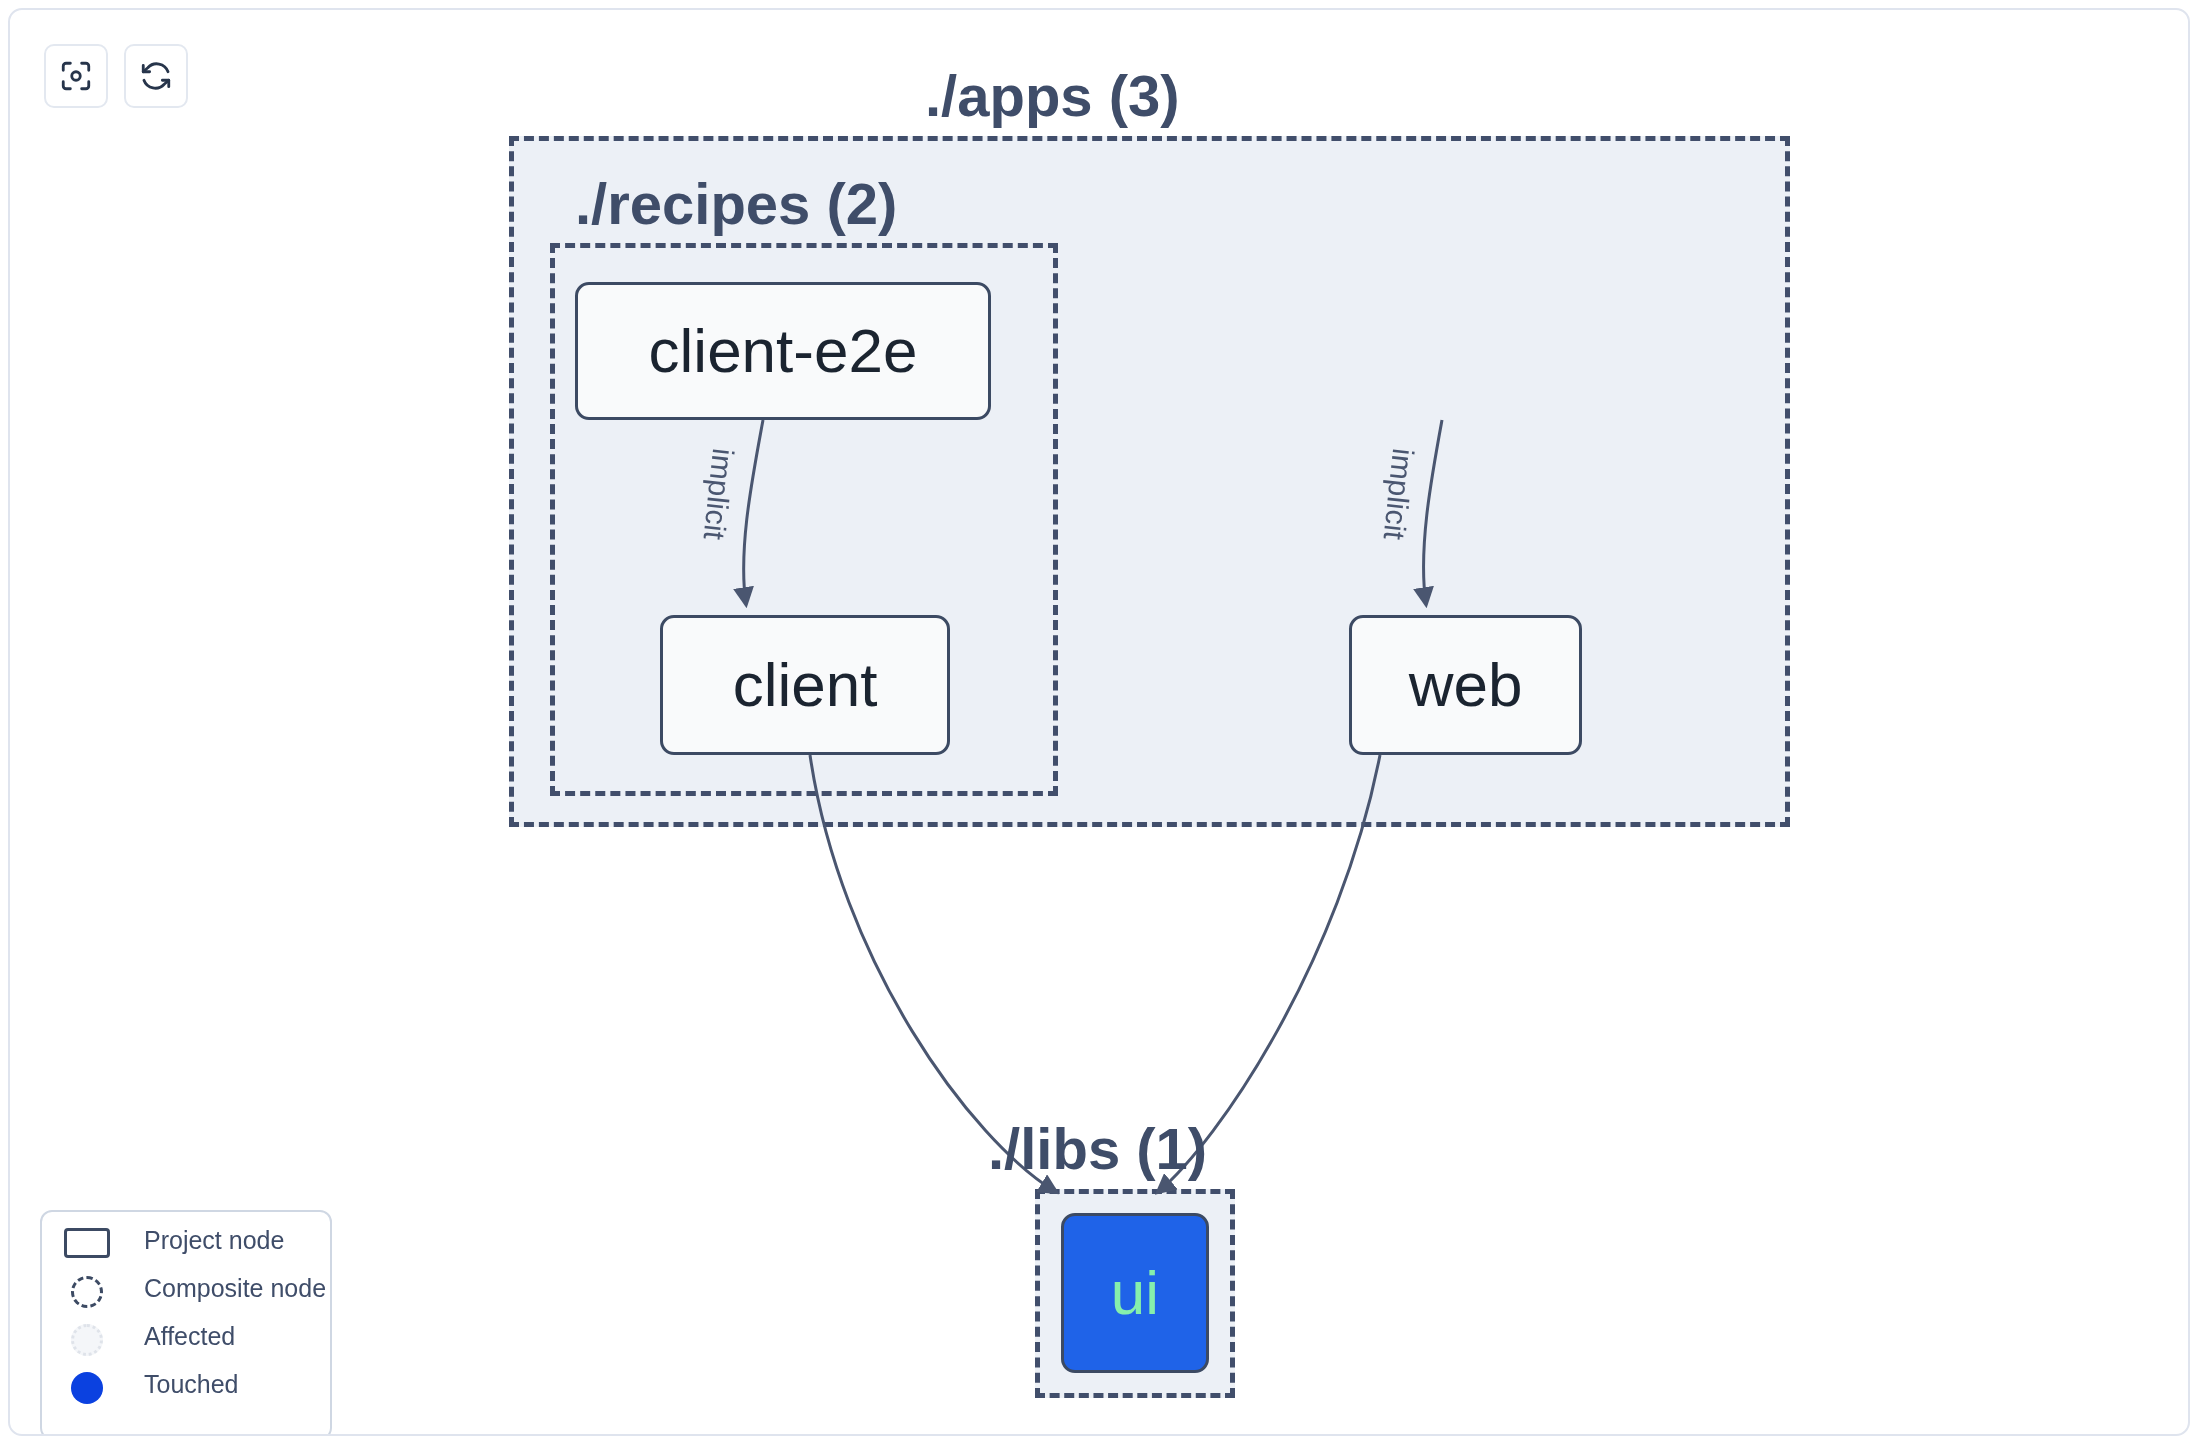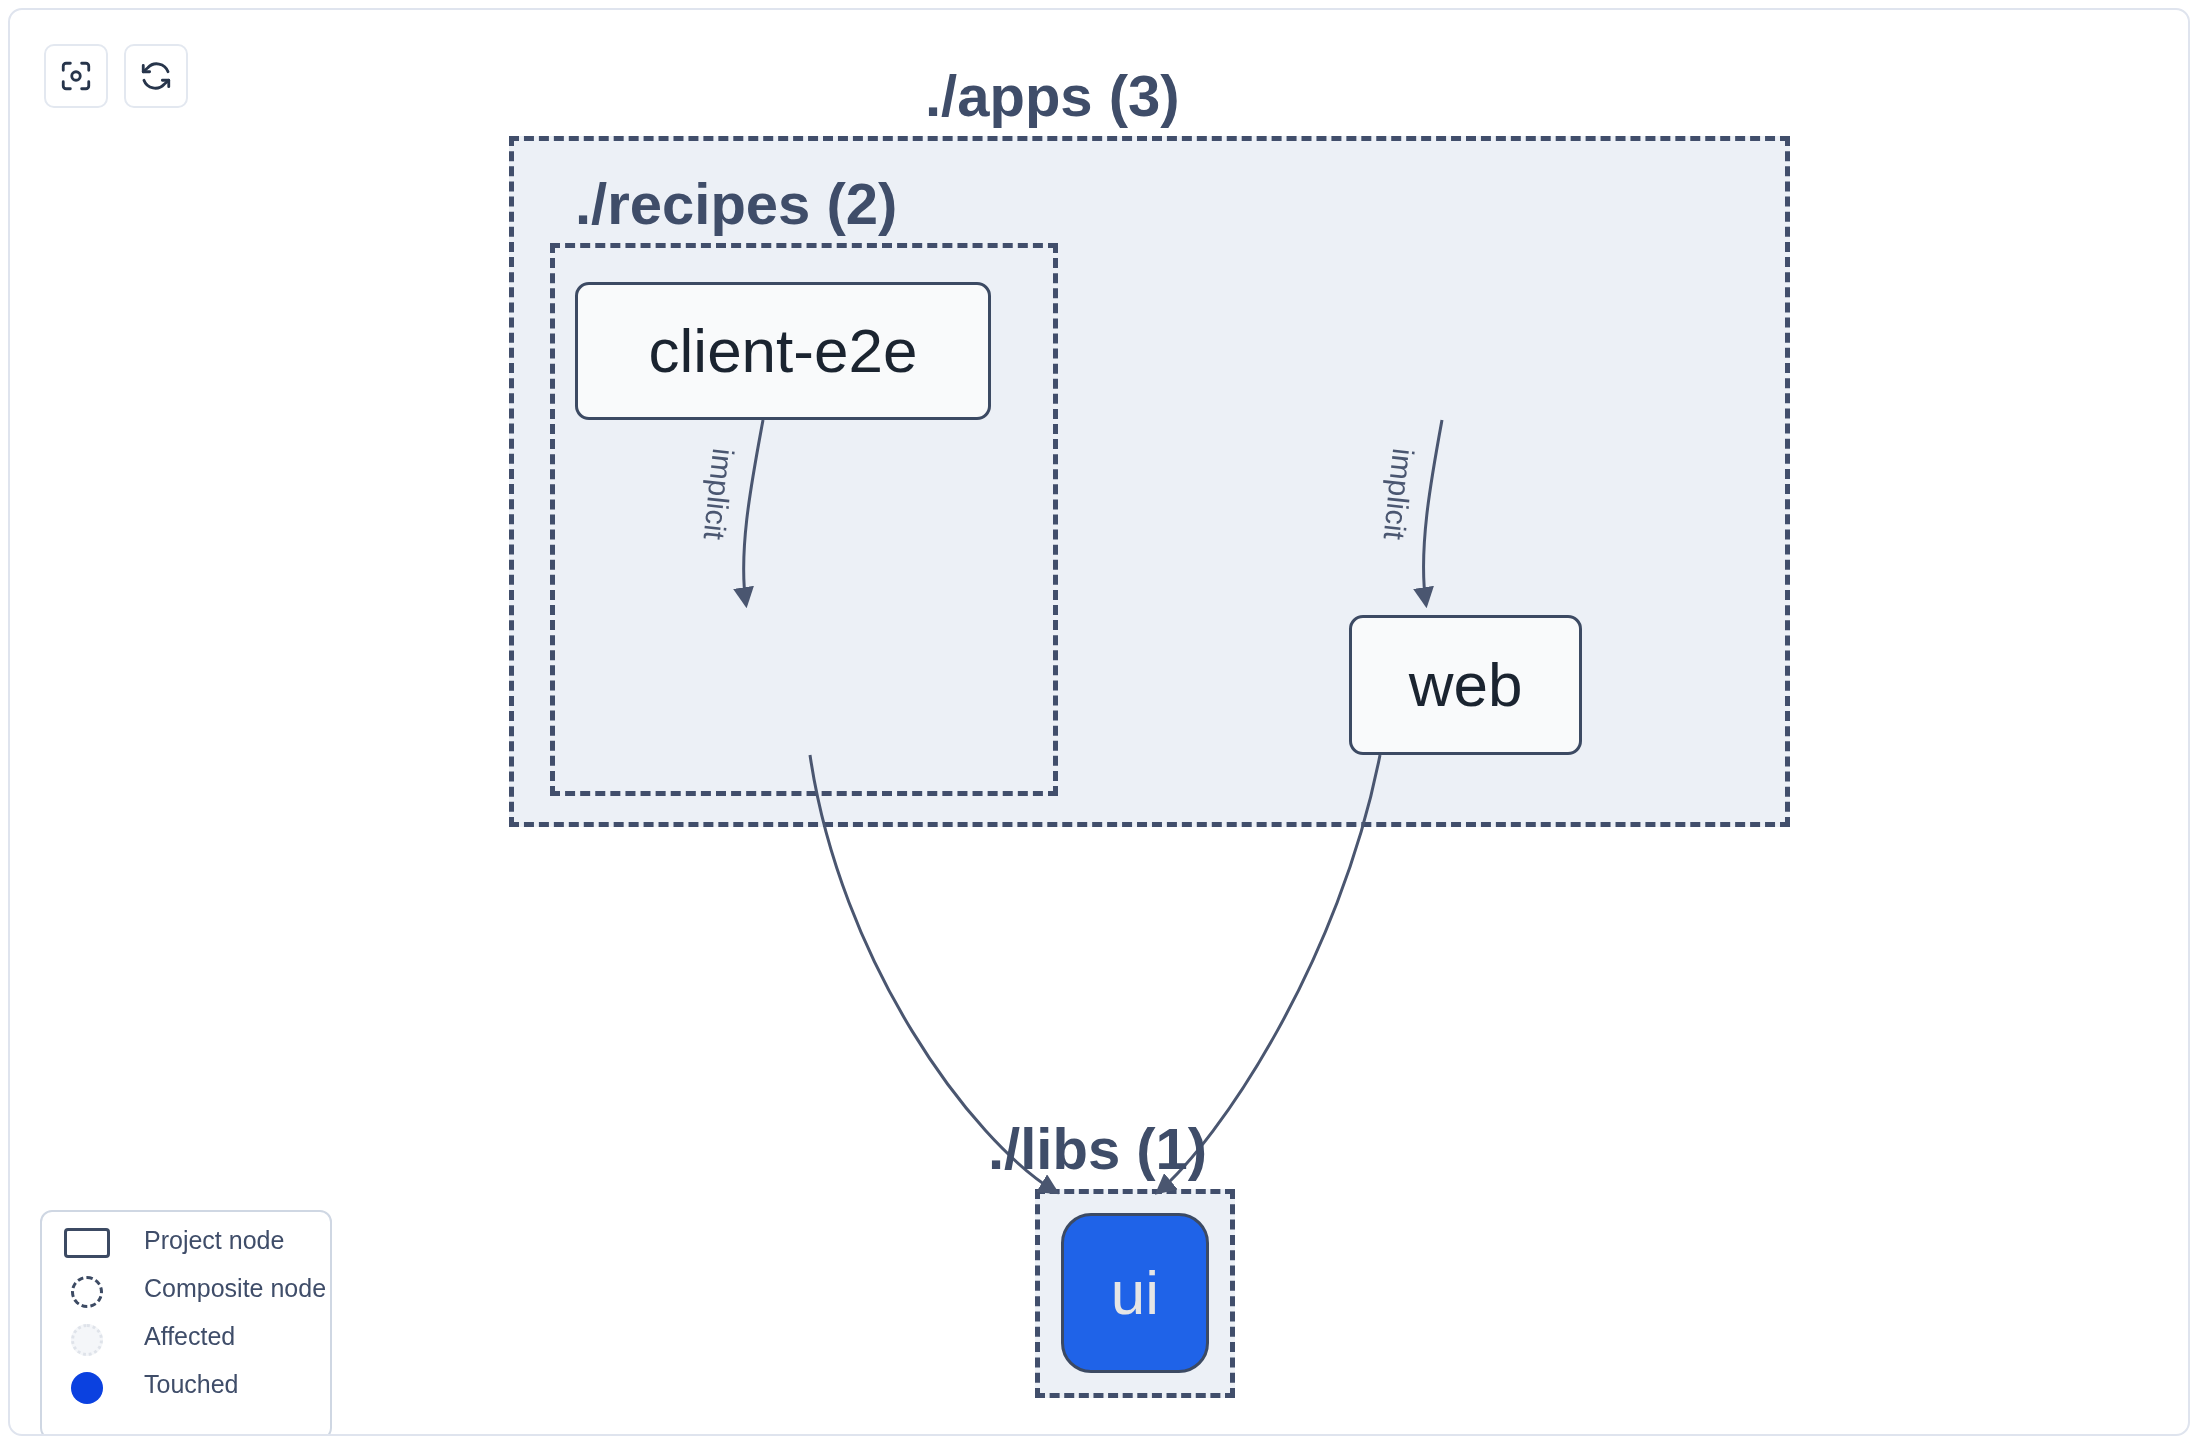--- a/index.html
+++ b/index.html
@@ -95,22 +95,21 @@
     color: #1b2430;
     font-size: 62px;
     line-height: 1;
     z-index: 25;
     cursor: pointer;
     white-space: nowrap;
   }
   .node.touched {
     background: #1f63e8;
     border-color: #3c4a63;
-    color: #e5e5e5;
-    border-radius: 30px;
+    color: #86efac;
   }
 
   
   #legend {
     position: absolute;
     left: 30px;
     top: 1200px;
     width: 292px;
     box-sizing: border-box;
     background: #ffffff;
@@ -235,20 +234,23 @@
     <path d="M 1370 745 C 1330 950 1210 1130 1148 1182" fill="none" stroke="#4a5670" stroke-width="3" marker-end="url(#arrow)"></path>
   </svg>
 
   <div class="edge-label" style="left:728px; top:440px; transform:rotate(96deg);">implicit</div>
   <div class="edge-label" style="left:1408px; top:440px; transform:rotate(96deg);">implicit</div>
 
   <div class="node" style="left:565px; top:272px; width:416px; height:138px;">
     <span>client-e2e</span>
   </div>
 
+  <div class="node" style="left:650px; top:605px; width:290px; height:140px;">
+    <span>client</span>
+  </div>
 
 
   <div class="node" style="left:1339px; top:605px; width:233px; height:140px;">
     <span>web</span>
   </div>
 
   <div class="node touched" style="left:1051px; top:1203px; width:148px; height:160px;">
     <span>ui</span>
   </div>
 

